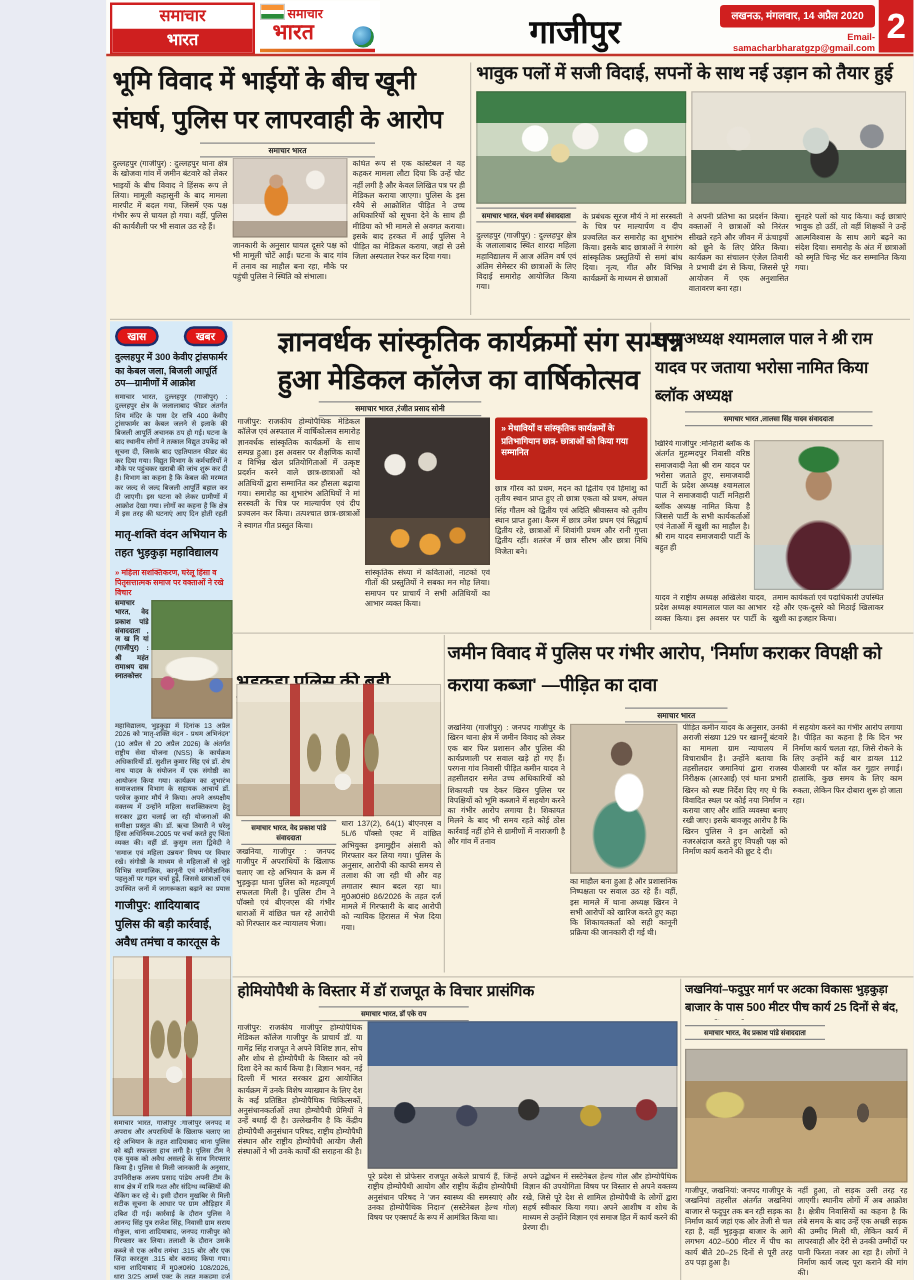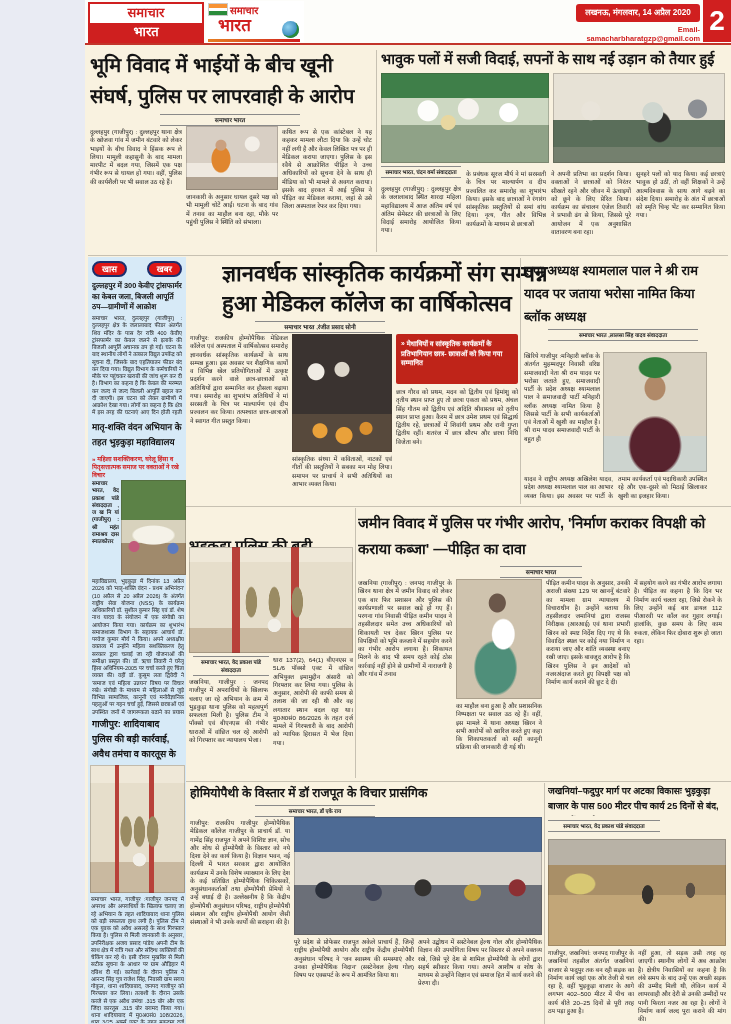--- a/index.html
+++ b/index.html
@@ -61,20 +61,21 @@
     <div class="r1">समाचार</div>
     <div class="r2">भारत</div>
   </div>
   <div class="abs logo2" style="left:206px;top:1px;width:98px;height:41px;">
     <div class="flag"></div>
     <div class="t1">समाचार</div>
     <div class="t2">भारत</div>
     <div class="globe"></div>
     <div class="swoosh"></div>
   </div>
+  <div class="abs city" style="left:360px;top:6px;width:200px;height:34px;">गाजीपुर</div>
   <div class="abs dateband" style="left:576px;top:4px;width:124px;height:18px;">लखनऊ, मंगलवार, 14 अप्रैल 2020</div>
   <div class="abs email" style="left:576px;top:25px;width:124px;height:11px;">Email-samacharbharatgzp@gmail.com</div>
   <div class="abs pagenum" style="left:703px;top:0;width:28px;height:42px;">2</div>
   <div class="abs redline" style="left:85px;top:43px;width:646px;height:2px;"></div>
 
   <div class="abs hl" style="left:90px;top:50px;width:282px;height:62px;font-size:20px;line-height:31px;">भूमि विवाद में भाईयों के बीच खूनी संघर्ष, पुलिस पर लापरवाही के आरोप</div>
   <div class="abs byline" style="left:160px;top:114px;width:140px;">समाचार भारत</div>
   <div class="abs body-txt" style="left:90px;top:128px;width:92px;height:124px;">दुल्लहपुर (गाजीपुर) : दुल्लहपुर थाना क्षेत्र के खोजवा गांव में जमीन बंटवारे को लेकर भाइयों के बीच विवाद ने हिंसक रूप ले लिया। मामूली कहासुनी के बाद मामला मारपीट में बदल गया, जिसमें एक पक्ष गंभीर रूप से घायल हो गया। वहीं, पुलिस की कार्यशैली पर भी सवाल उठ रहे हैं।</div>
   <div class="abs photo ph-bhumi" style="left:186px;top:126px;width:92px;height:64px;"></div>
   <div class="abs body-txt" style="left:186px;top:193px;width:92px;height:59px;">जानकारी के अनुसार घायल दूसरे पक्ष को भी मामूली चोटें आईं। घटना के बाद गांव में तनाव का माहौल बना रहा, मौके पर पहुंची पुलिस ने स्थिति को संभाला।</div>

